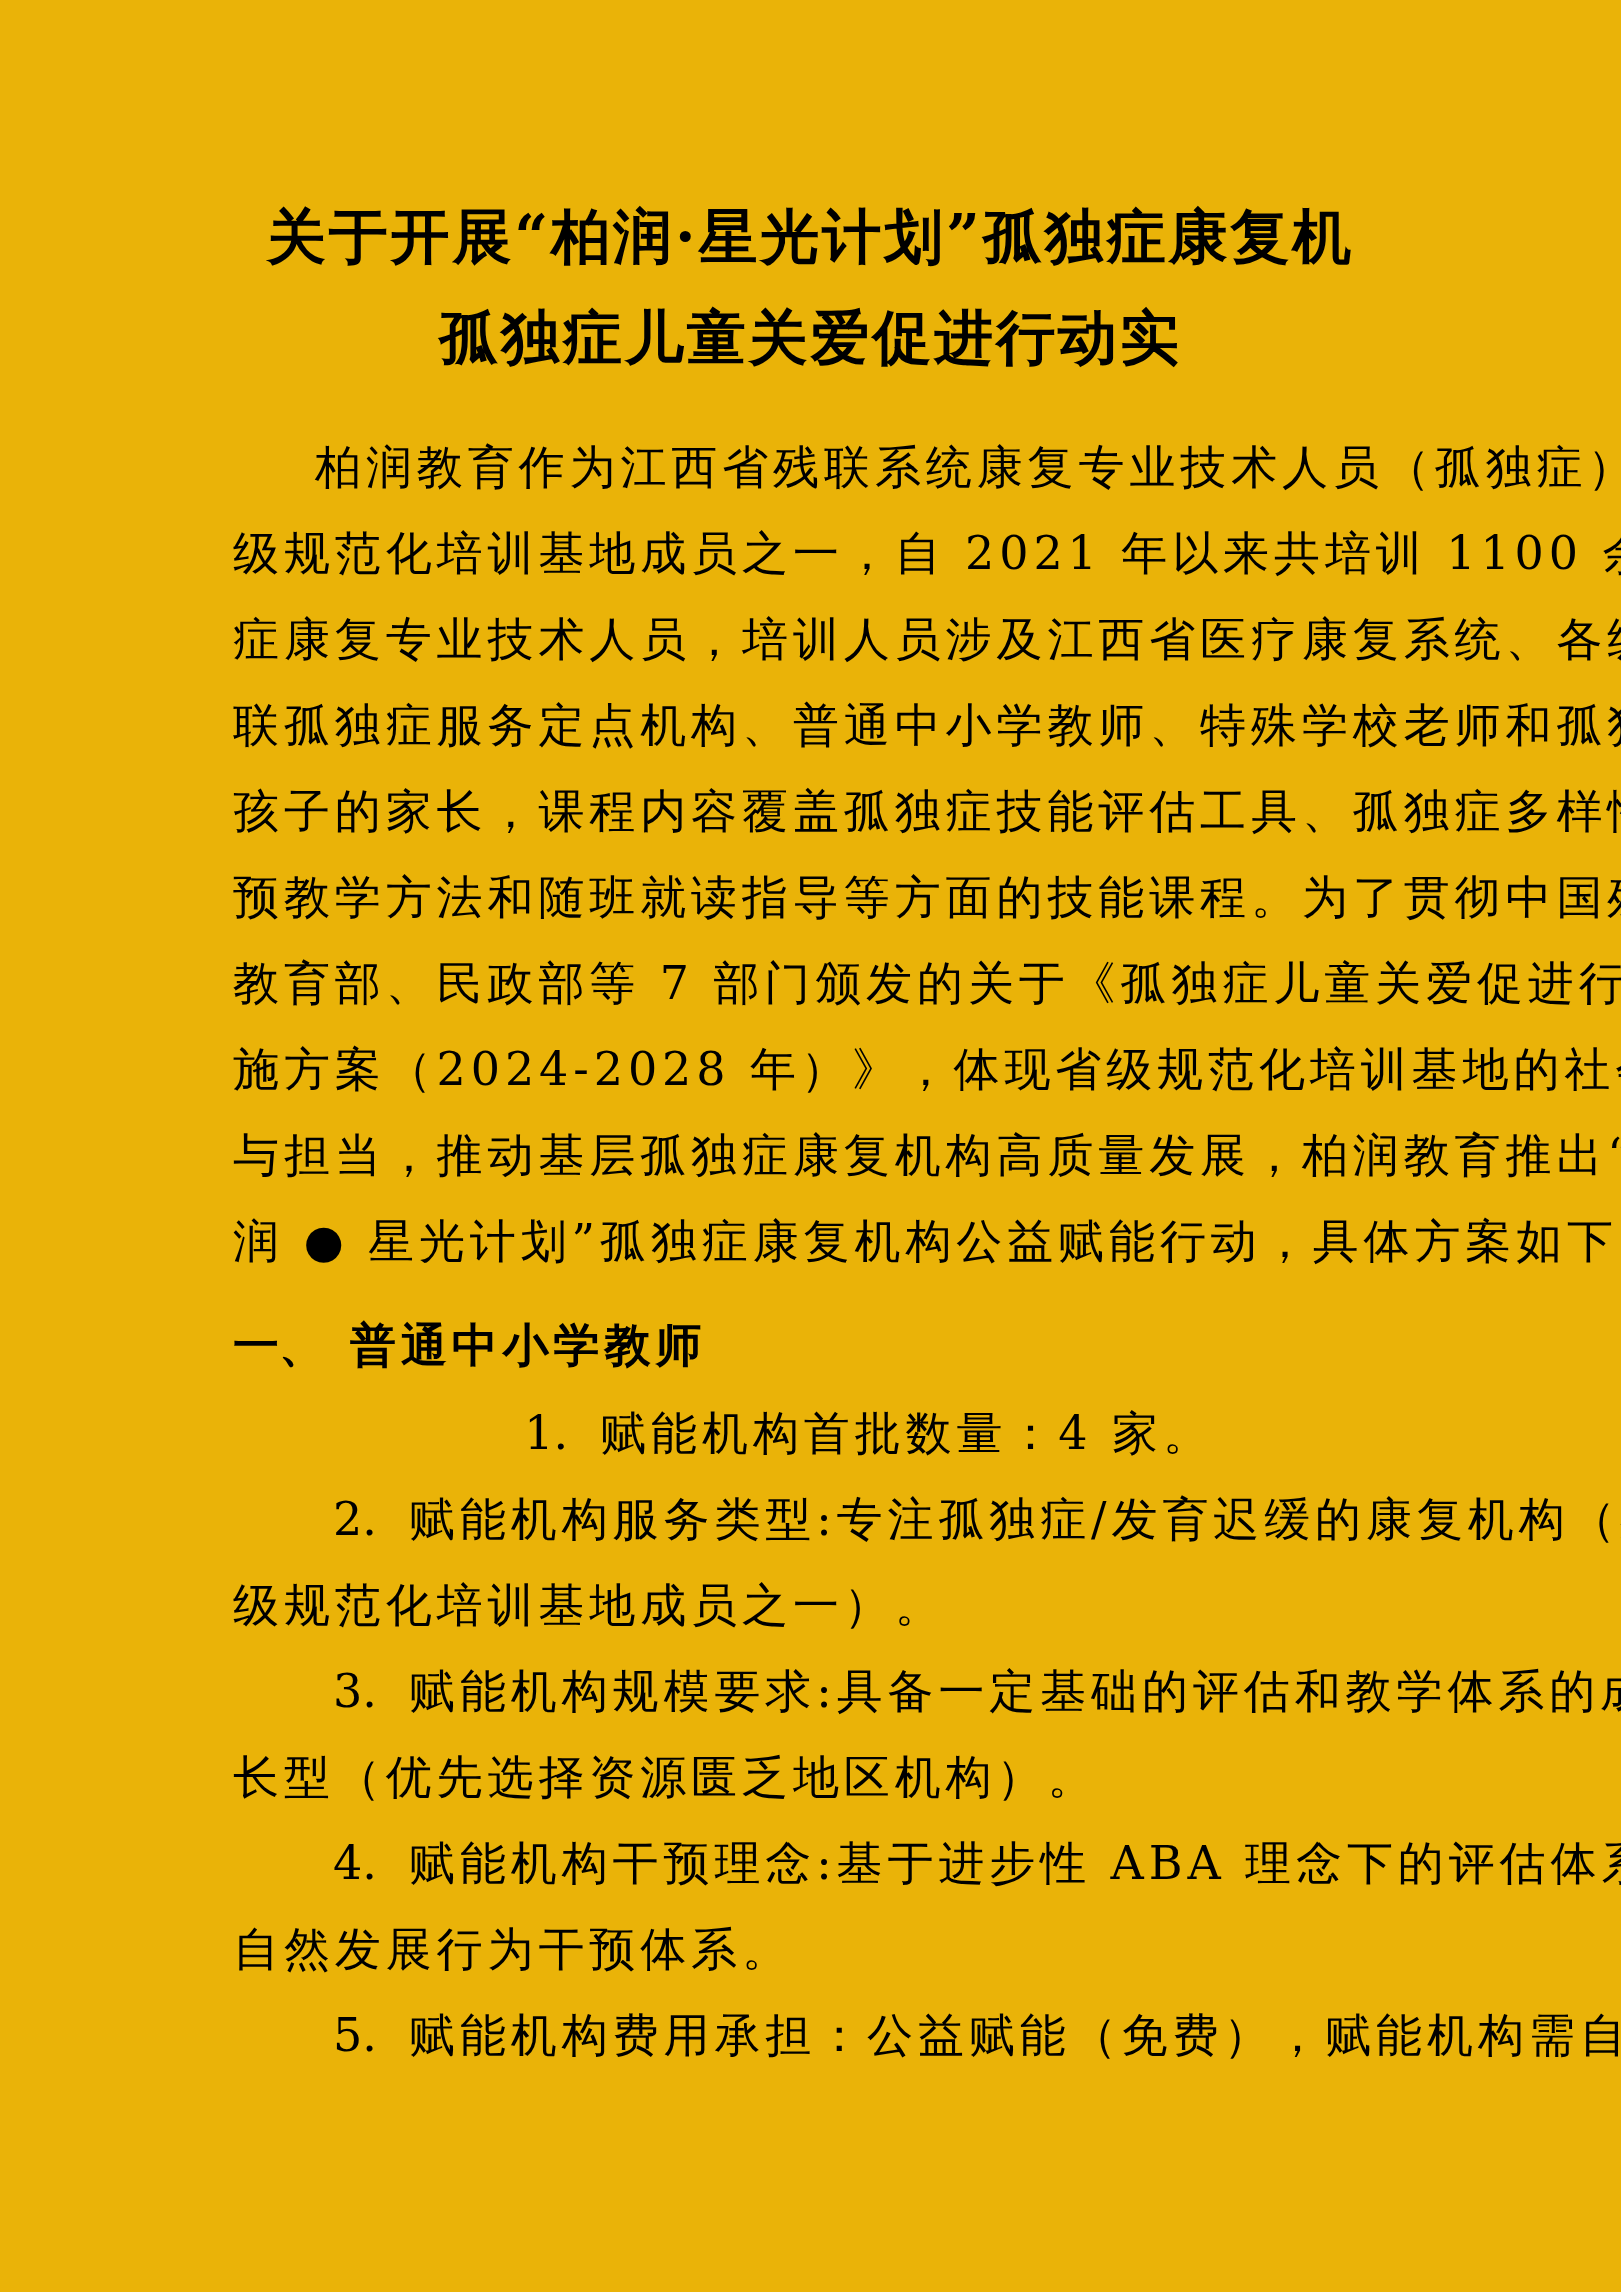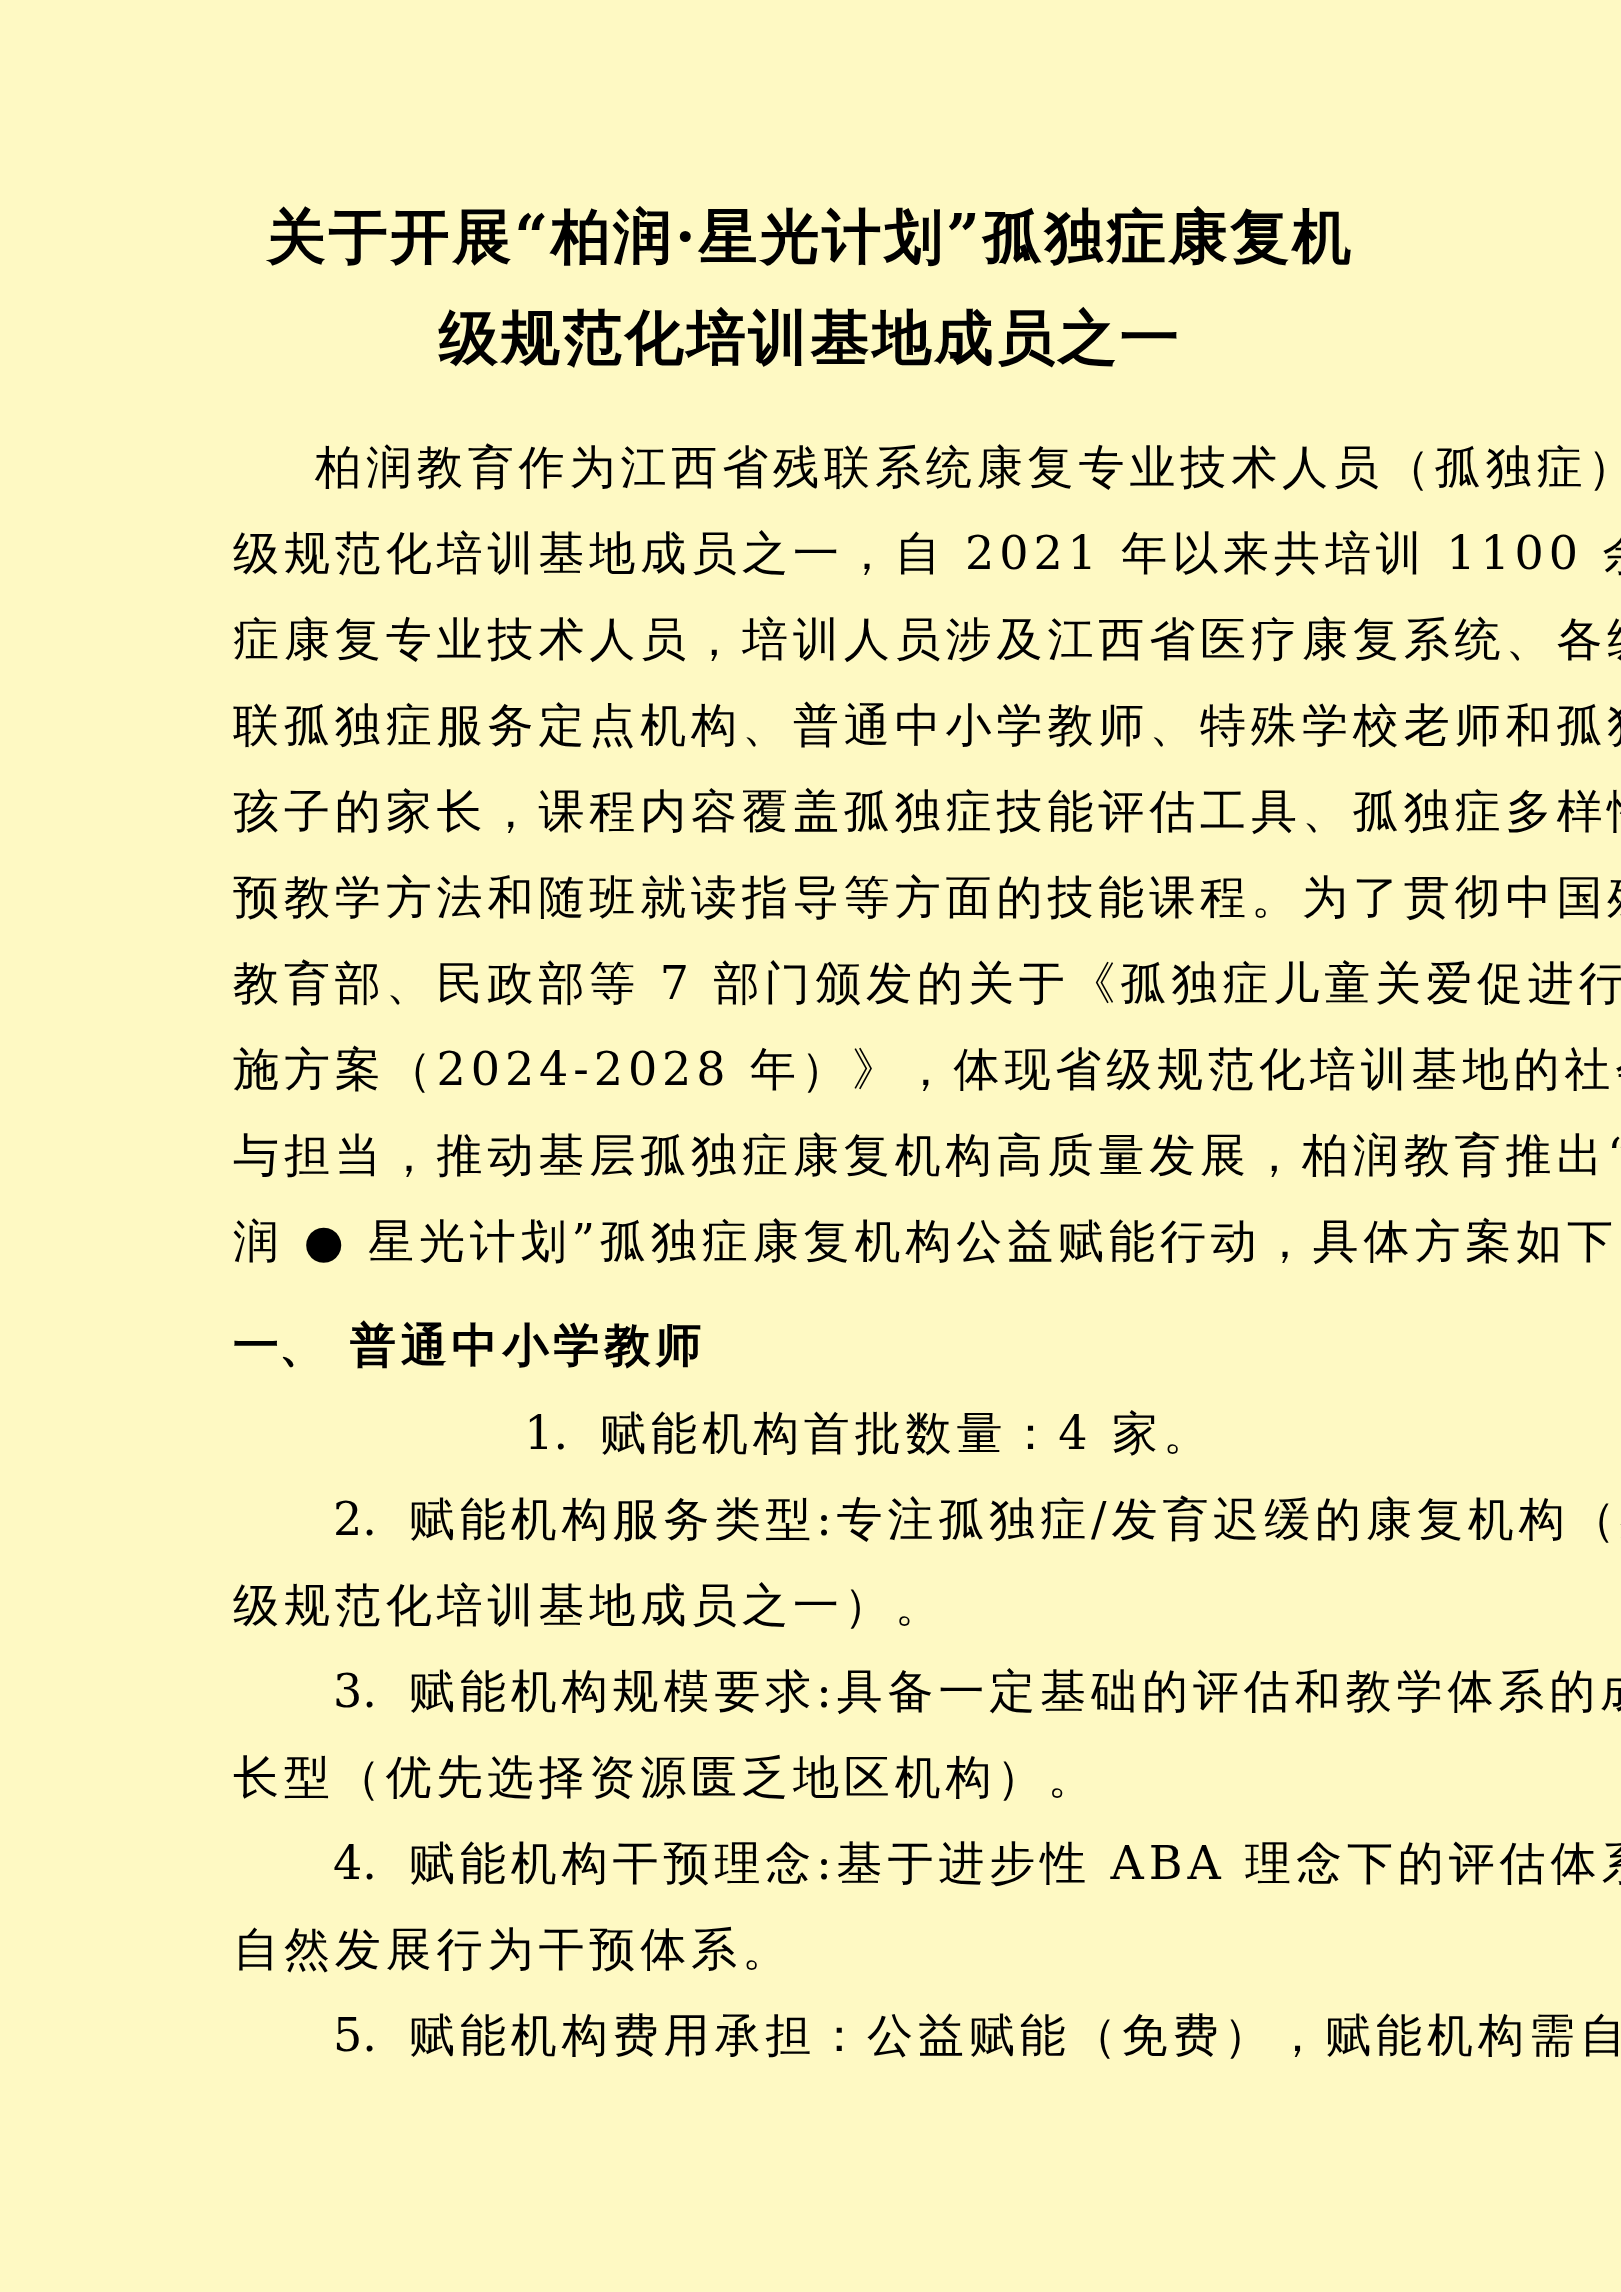--- a/index.html
+++ b/index.html
@@ -4,21 +4,21 @@
 <style>
   html, body {
     margin: 0;
     padding: 0;
     background: #ffffff;
   }
   .page {
     position: relative;
     width: 1621px;
     height: 2293px;
-    background: #fef9c3;
+    background: #eab308;
     color: #000000;
     font-family: "DejaVu Serif", "Liberation Serif", serif;
     overflow: hidden;
   }
   
   .title {
     position: absolute;
     top: 186px;
     left: 0;
     width: 100%;
@@ -80,21 +80,21 @@
     letter-spacing: 0;
   }
 </style>
 </head>
 <body>
 
 <div class="page">
 
   <div class="title">
     <div class="title-line">关于开展“柏润·星光计划”孤独症康复机</div>
-    <div class="title-line">级规范化培训基地成员之一</div>
+    <div class="title-line">孤独症儿童关爱促进行动实</div>
   </div>
 
   <div class="intro">
     <div class="bodyline first">柏润教育作为江西省残联系统康复专业技术人员（孤独症）省</div>
     <div class="bodyline">级规范化培训基地成员之一，自 2021 年以来共培训 1100 余名孤独</div>
     <div class="bodyline">症康复专业技术人员，培训人员涉及江西省医疗康复系统、各级残</div>
     <div class="bodyline">联孤独症服务定点机构、普通中小学教师、特殊学校老师和孤独症</div>
     <div class="bodyline">孩子的家长，课程内容覆盖孤独症技能评估工具、孤独症多样性干</div>
     <div class="bodyline">预教学方法和随班就读指导等方面的技能课程。为了贯彻中国残联、</div>
     <div class="bodyline">教育部、民政部等 7 部门颁发的关于《孤独症儿童关爱促进行动实</div>

